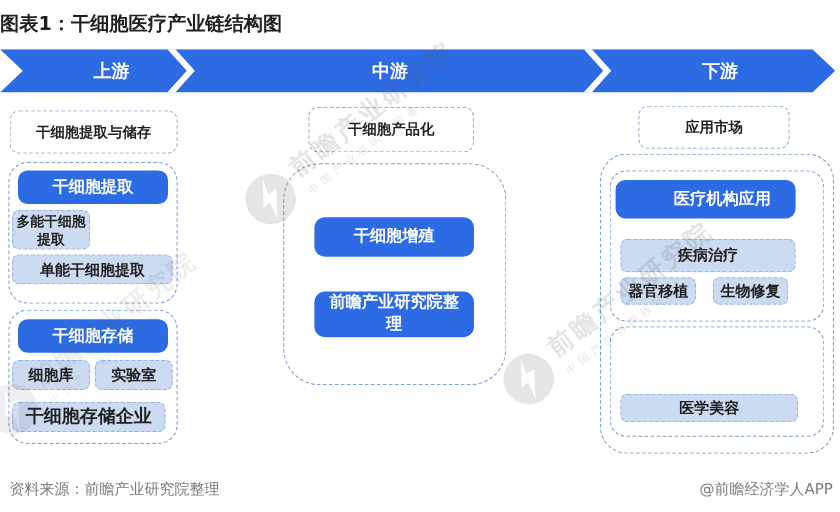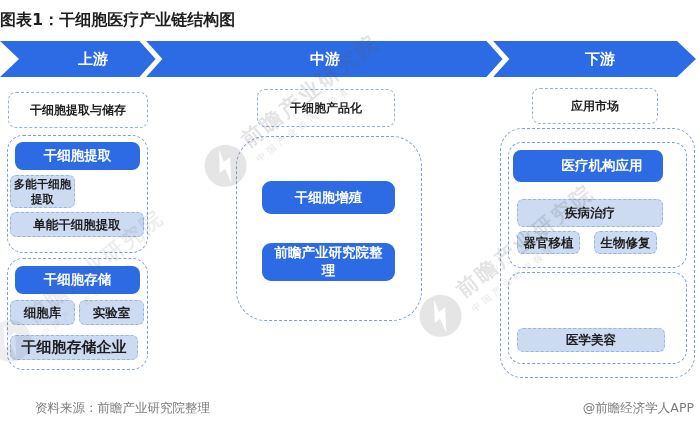--- a/index.html
+++ b/index.html
@@ -36,21 +36,21 @@
     border-radius:6px; color:#1d1d1d; font-weight:bold; font-size:11.5px;
     display:flex; align-items:center; justify-content:center; text-align:center;
     line-height:1.25; padding:1px 2px;
   }
   .btn-blue {
     position:absolute; background:#2d6be4; color:#ffffff; font-weight:bold;
     font-size:13.5px; border-radius:9px; display:flex; align-items:center;
     justify-content:center; text-align:center; line-height:1.3; padding:2px 6px;
   }
   .footer-src {
-    position:absolute; left:8px; top:400px; font-size:12.5px; color:#7b7b7b;margin-left:27px;
+    position:absolute; left:8px; top:400px; font-size:12.5px; color:#7b7b7b;
   }
   .footer-credit {
     position:absolute; right:6px; top:400px; font-size:12.5px; color:#7b7b7b;
   }
   .wm {
     position:absolute; display:flex; align-items:center; gap:7px;
     transform:rotate(-38deg); opacity:0.16; color:#555; pointer-events:none;
     white-space:nowrap; z-index:5;
   }
   .wm .wm-text { display:flex; flex-direction:column; }

